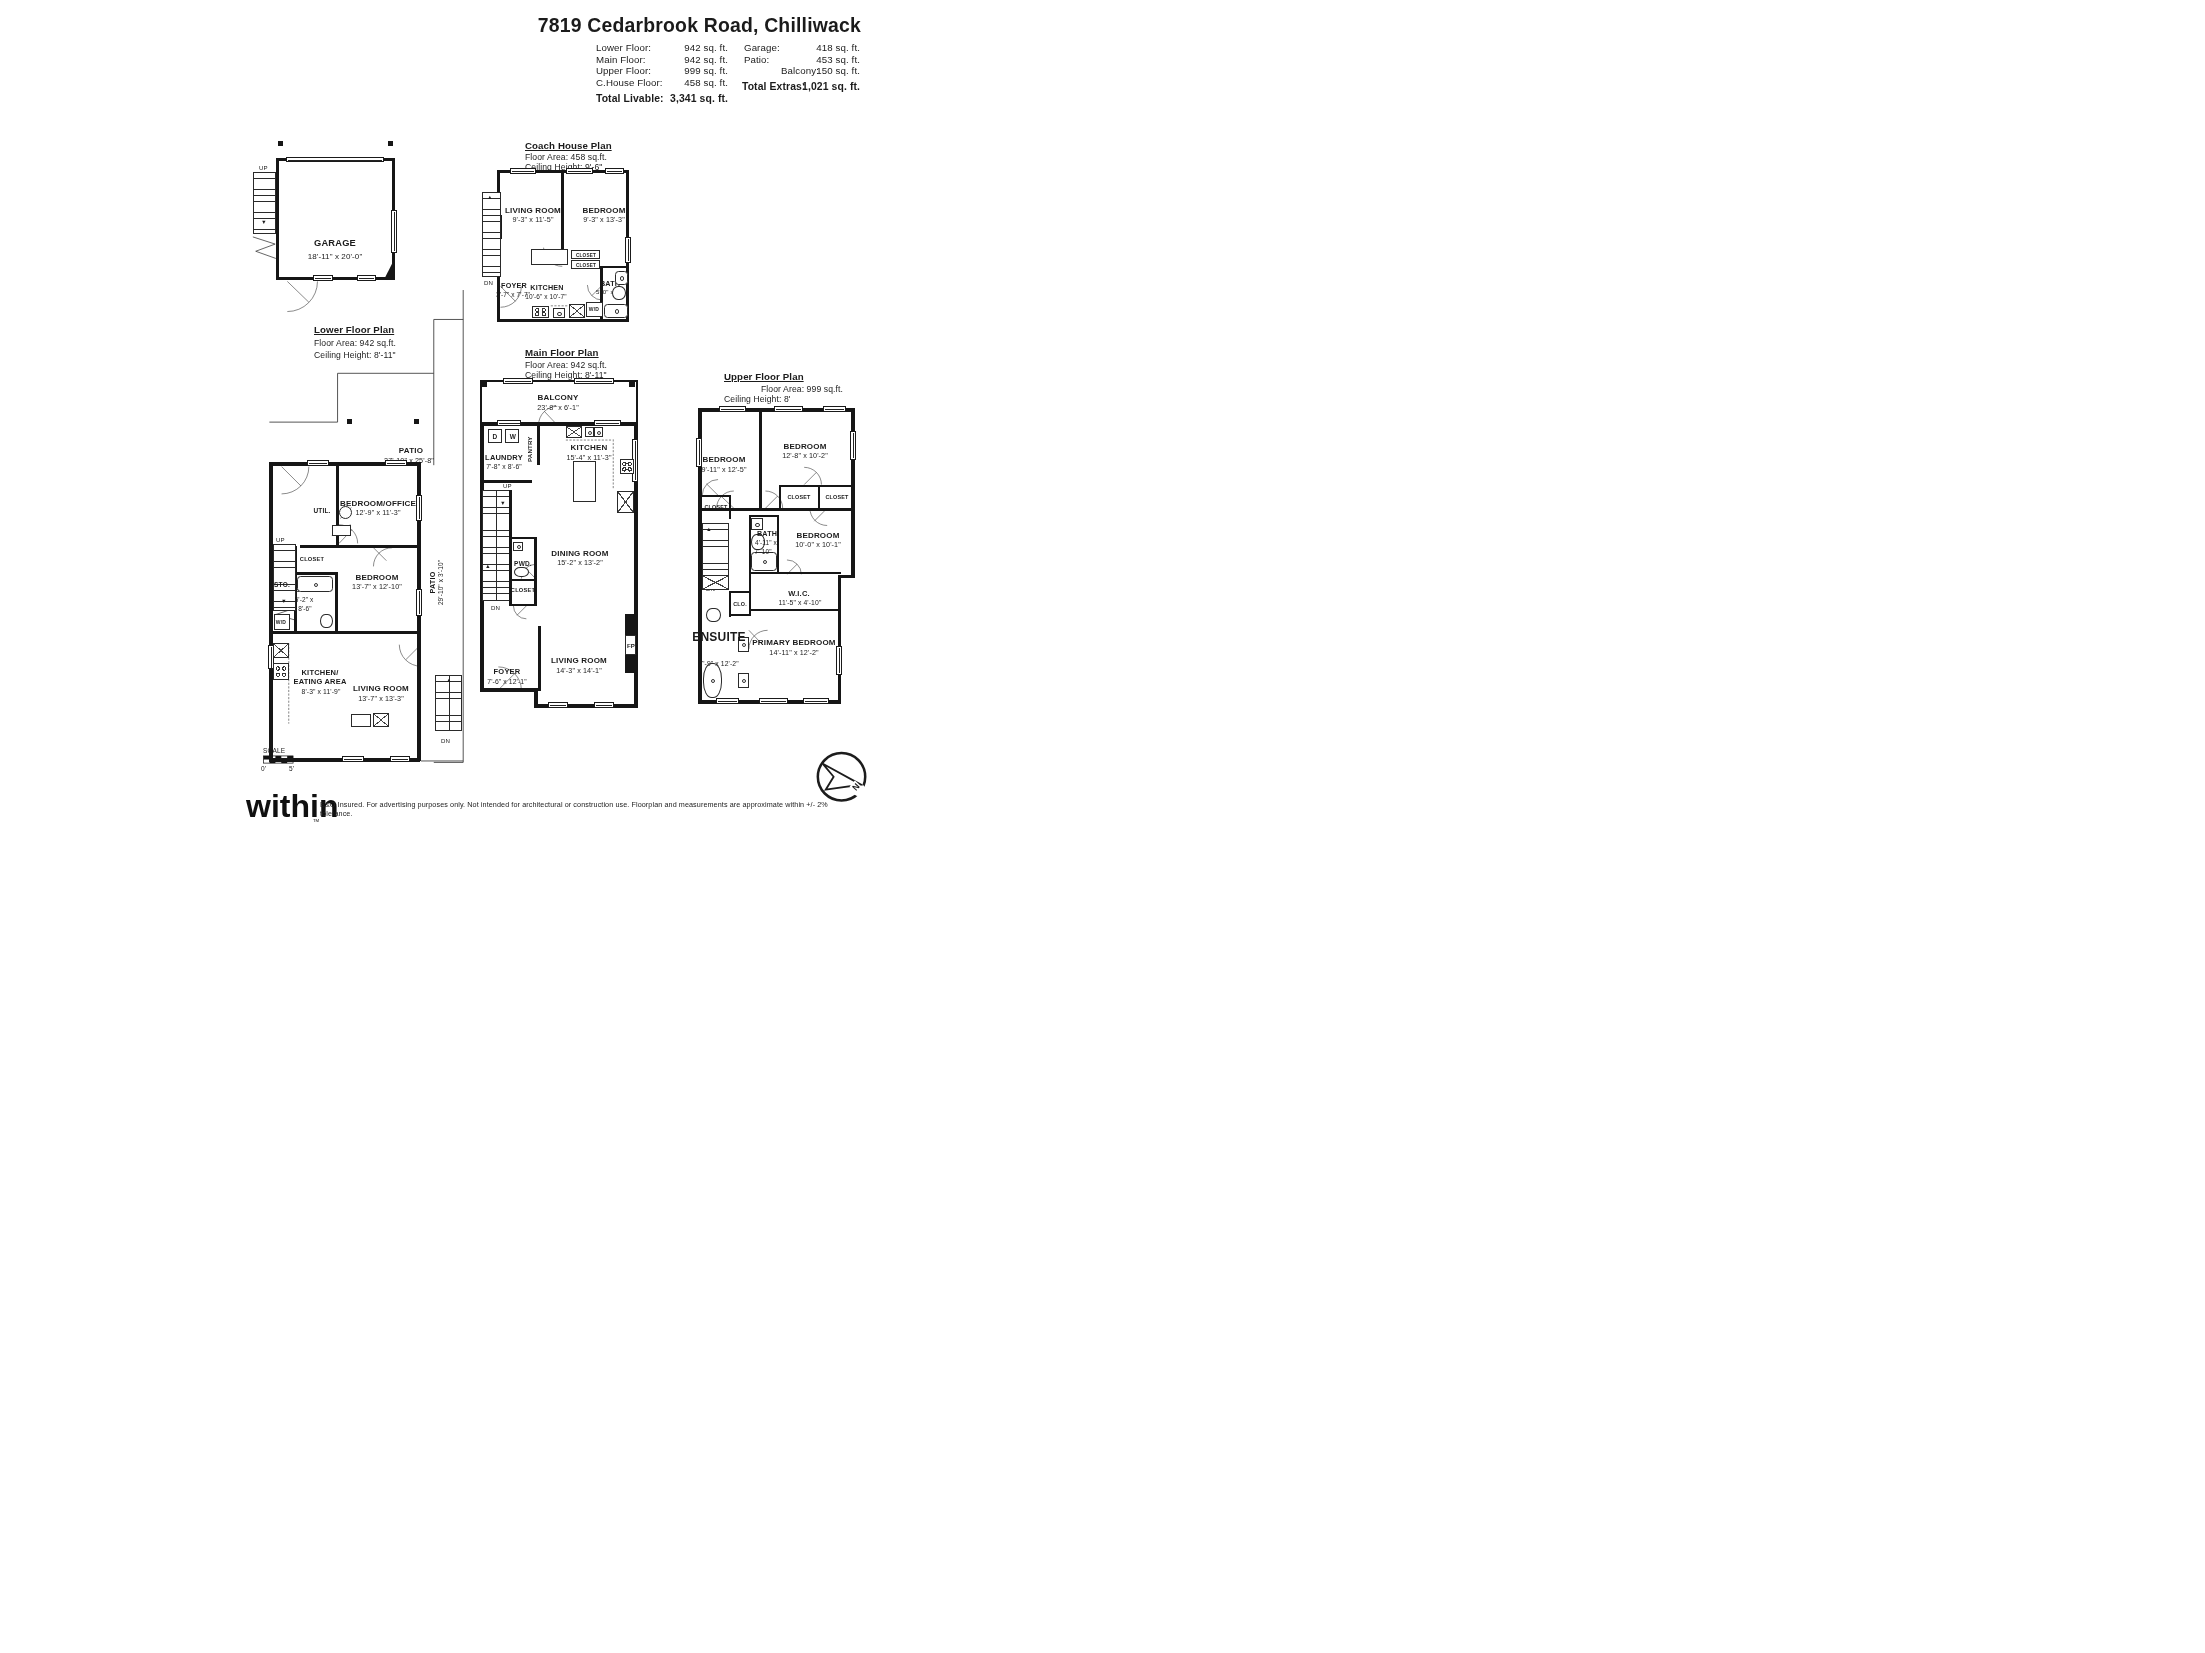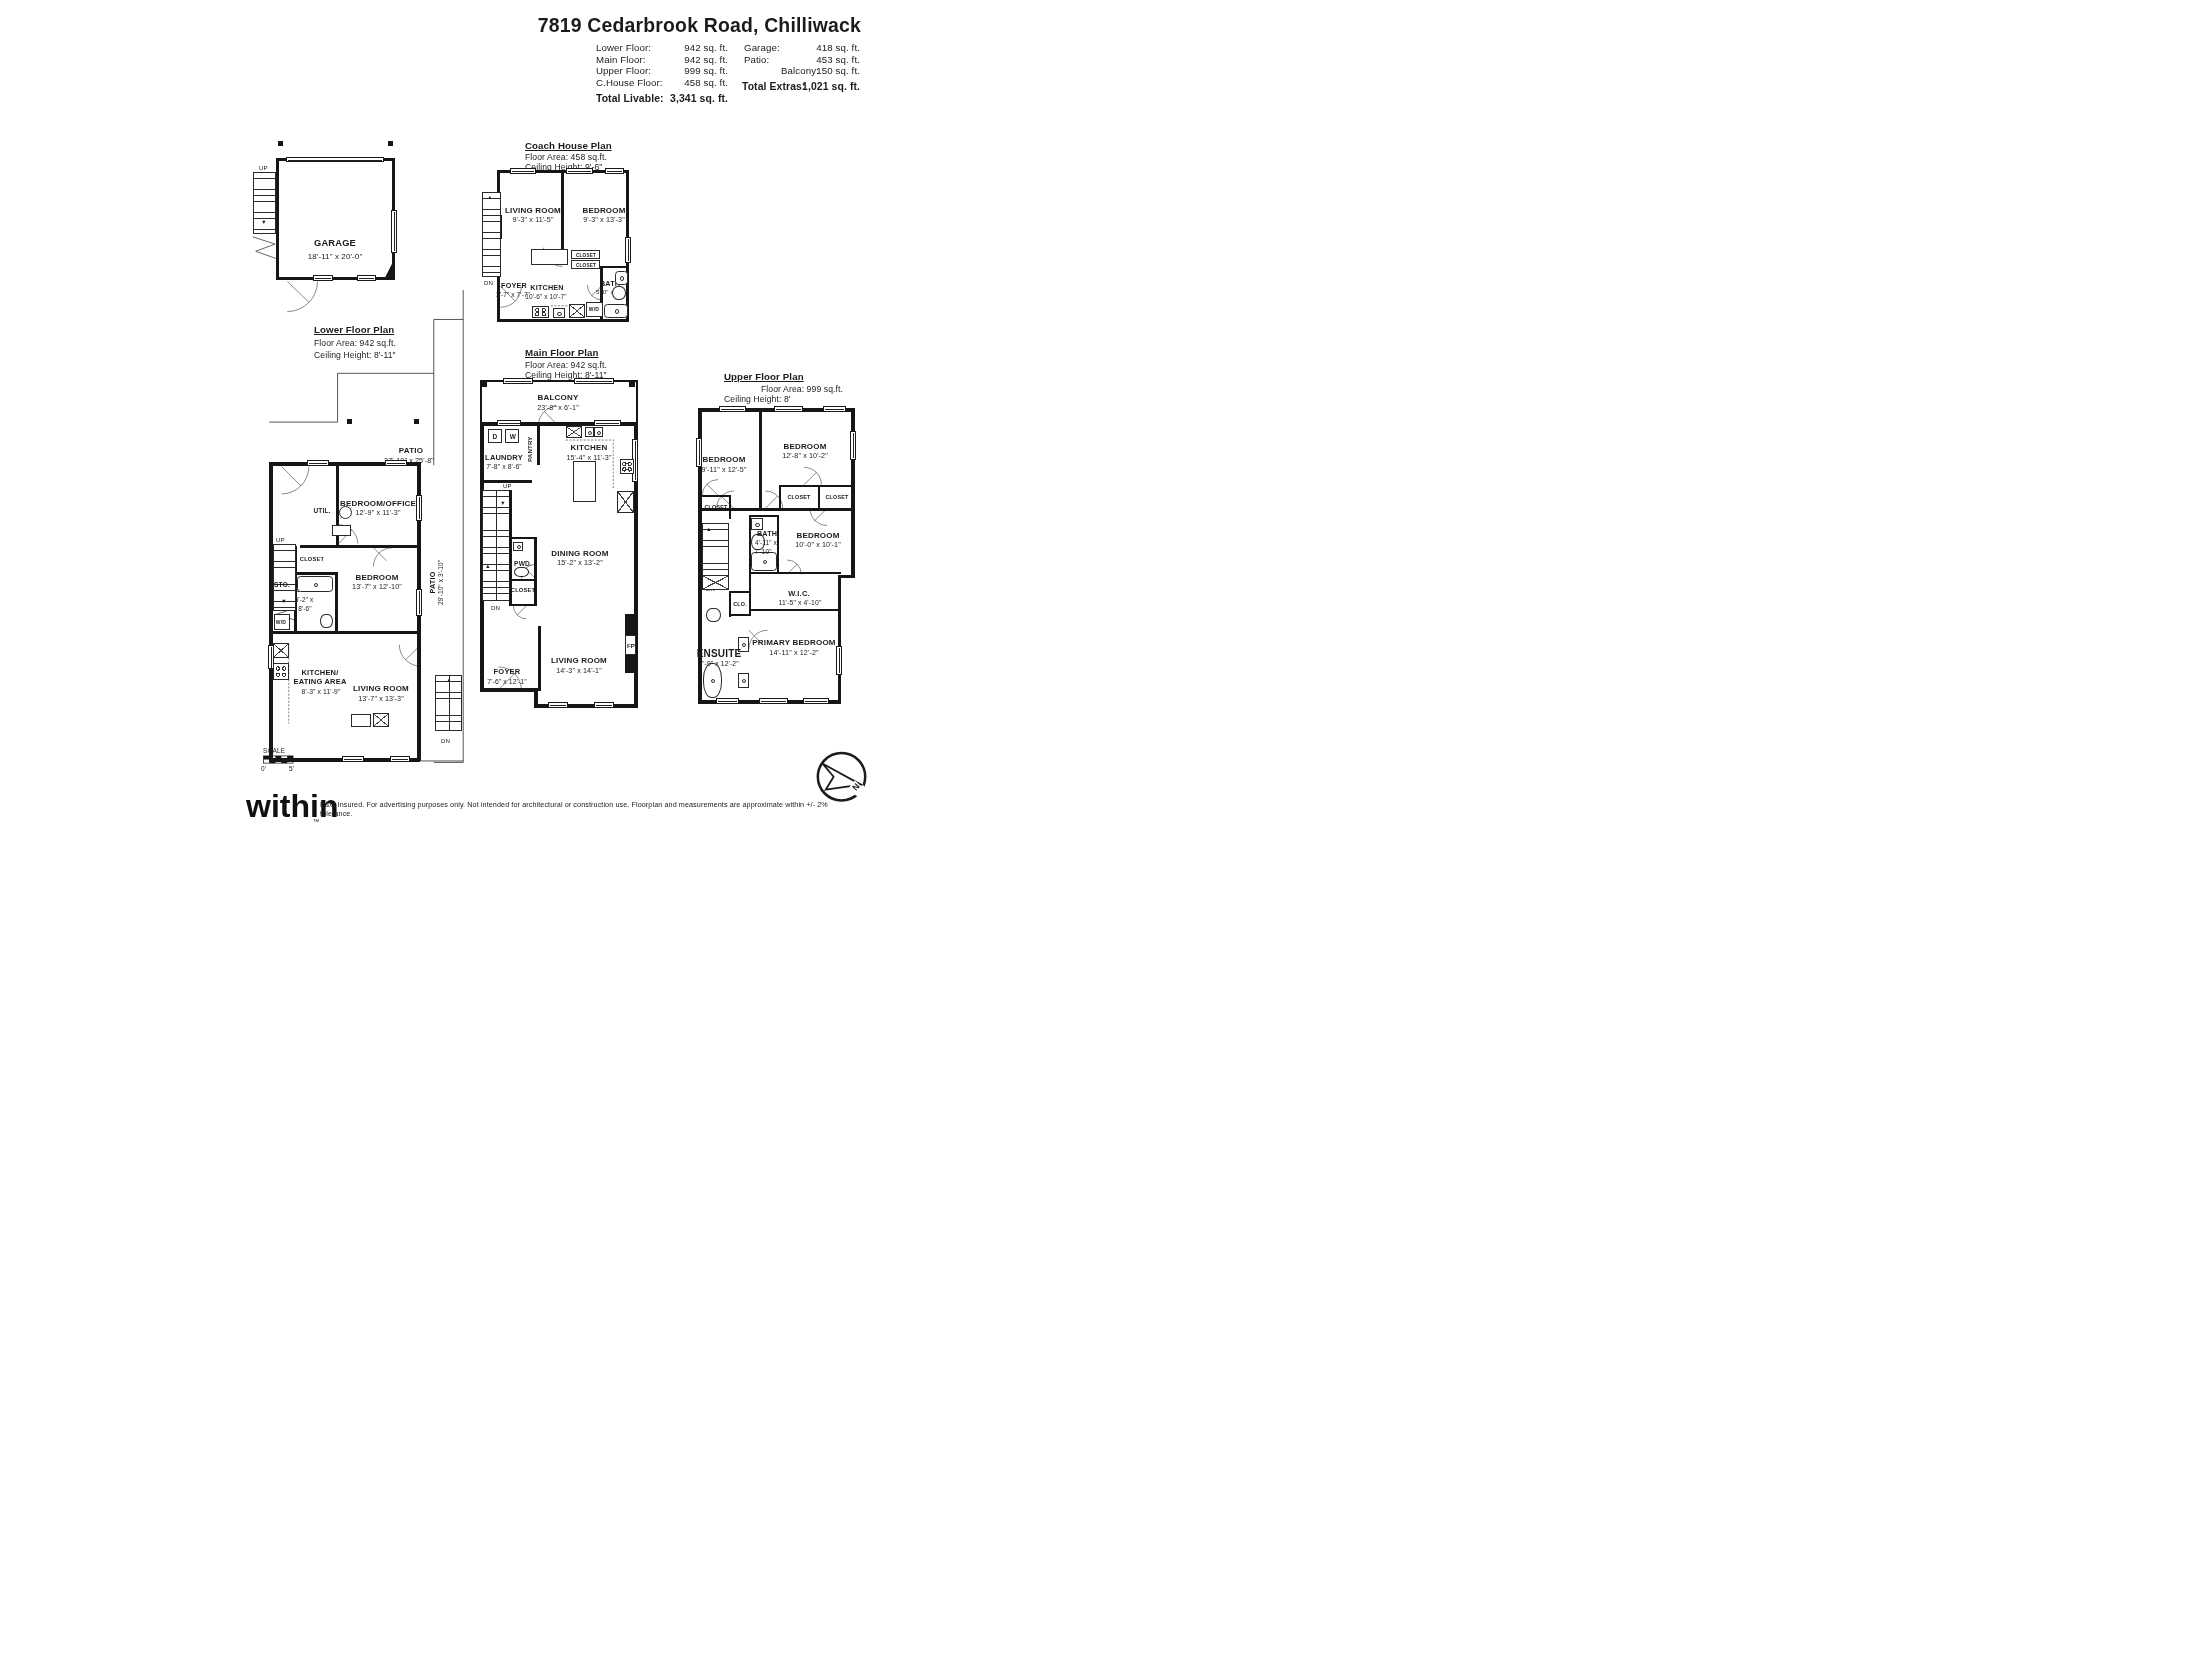--- a/index.html
+++ b/index.html
@@ -333,21 +333,21 @@
   <div class="w" style="left:729px;top:591px;width:2.2px;height:26px;"></div>
   <div class="w" style="left:729px;top:614px;width:22px;height:2.2px;"></div>
   <div class="lbl" style="left:799px;top:593px;font-size:7.5px;">W.I.C.</div>
   <div class="dim" style="left:800px;top:602px;font-size:6.8px;">11'-5" x 4'-10"</div>
   <div class="lbl" style="left:740px;top:604px;font-size:5.4px;">CLO.</div>
   <div class="fix xbox" style="left:702px;top:575px;width:27px;height:15px;"></div>
   <div class="fix cap" style="left:706px;top:608px;width:15px;height:14.4px;"></div>
   <div class="fix dot" style="left:738px;top:637px;width:10.8px;height:15px;"></div>
   <div class="fix dot" style="left:738px;top:673px;width:10.8px;height:15px;"></div>
   <div class="fix oval dot" style="left:703px;top:663px;width:19.4px;height:35px;"></div>
-  <div class="lbl" style="left:719px;top:653px;font-size:10px;">ENSUITE</div>
+  <div class="lbl" style="left:719px;top:637px;font-size:12px;">ENSUITE</div>
   <div class="dim" style="left:719px;top:663px;font-size:6.8px;">7'-9" x 12'-2"</div>
   <div class="lbl" style="left:794px;top:642px;font-size:8px;">PRIMARY BEDROOM</div>
   <div class="dim" style="left:794px;top:652px;font-size:7.2px;">14'-11" x 12'-2"</div>
 
   <div class="lbl" style="left:411px;top:450px;font-size:8px;">PATIO</div>
   <div class="dim" style="left:409px;top:460px;font-size:7.2px;">27'-10" x 25'-8"</div>
   <div class="w" style="left:347px;top:419px;width:5px;height:5px;"></div>
   <div class="w" style="left:414px;top:419px;width:5px;height:5px;"></div>
   <div class="w" style="left:269px;top:462px;width:151px;height:3.6px;"></div>
   <div class="w" style="left:269px;top:462px;width:3.6px;height:299px;"></div>

